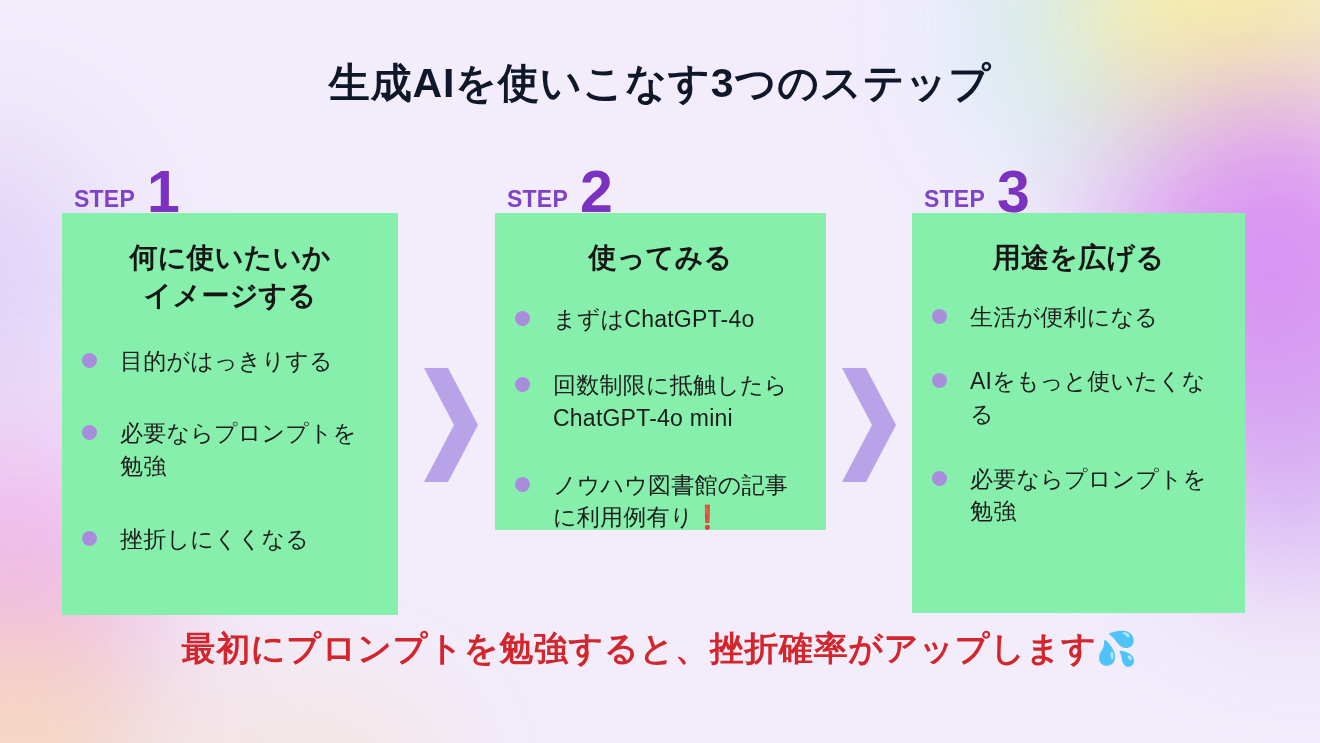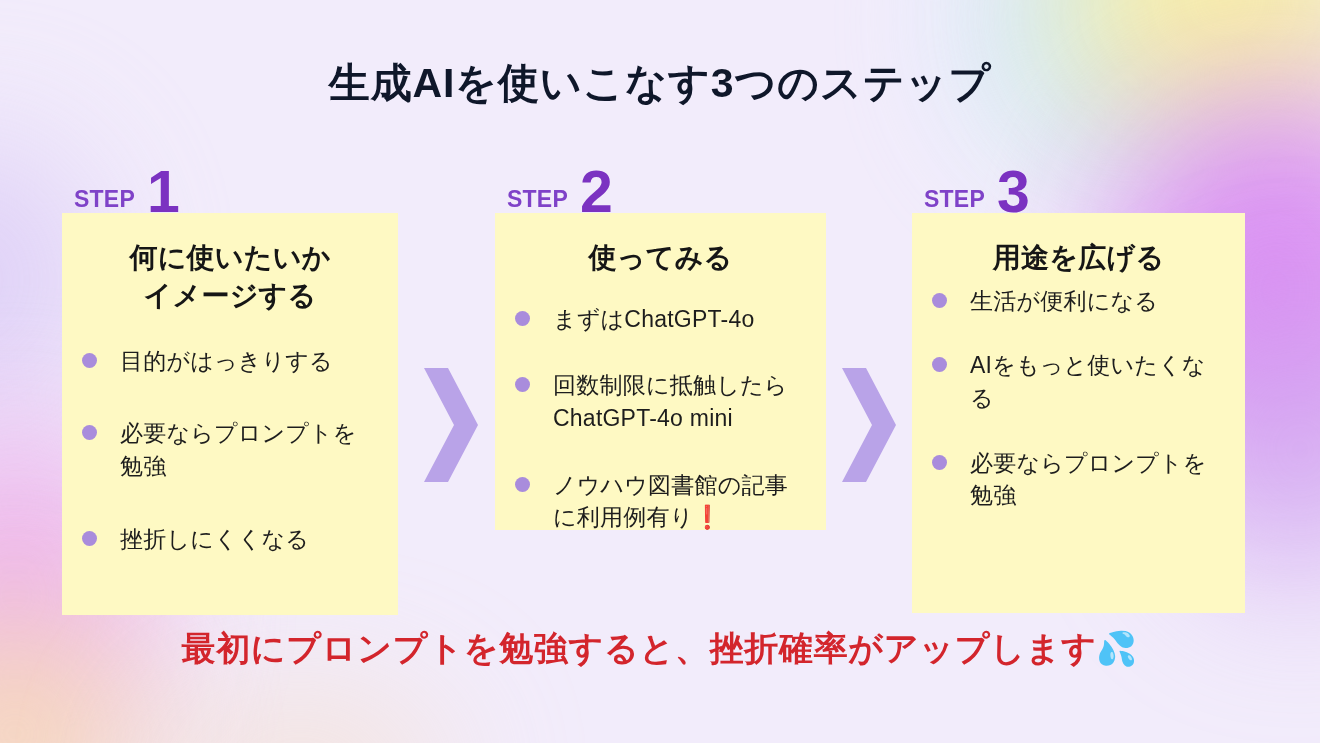--- a/index.html
+++ b/index.html
@@ -122,40 +122,40 @@
   }
   .step-num {
     font-size: 59px;
     font-weight: 800;
     color: #7b32c1;
     line-height: .72;
     letter-spacing: -.02em;
   }
 
   .card {
-    background: #fef9c3;
+    background: #86efac;
     box-sizing: border-box;
     padding: 26px 20px 20px 20px;
   }
   #card-1 { height: 402px; }
   #card-2 { height: 317px; }
   #card-3 { height: 400px; }
 
   .card-title {
     font-size: 28px;
     font-weight: 700;
     color: #161616;
     text-align: center;
     line-height: 1.35;
     letter-spacing: .01em;
     margin: 0 0 10px 0;
   }
   #card-1 .card-title { margin-bottom: 30px; }
   #card-2 .card-title { margin-bottom: 26px; }
-  #card-3 .card-title { margin-bottom: 8px; }
+  #card-3 .card-title { margin-bottom: 24px; }
 
   .bullets {
     list-style: none;
     margin: 0;
     padding: 0;
   }
   .bullet {
     display: flex;
     align-items: flex-start;
     gap: 23px;

